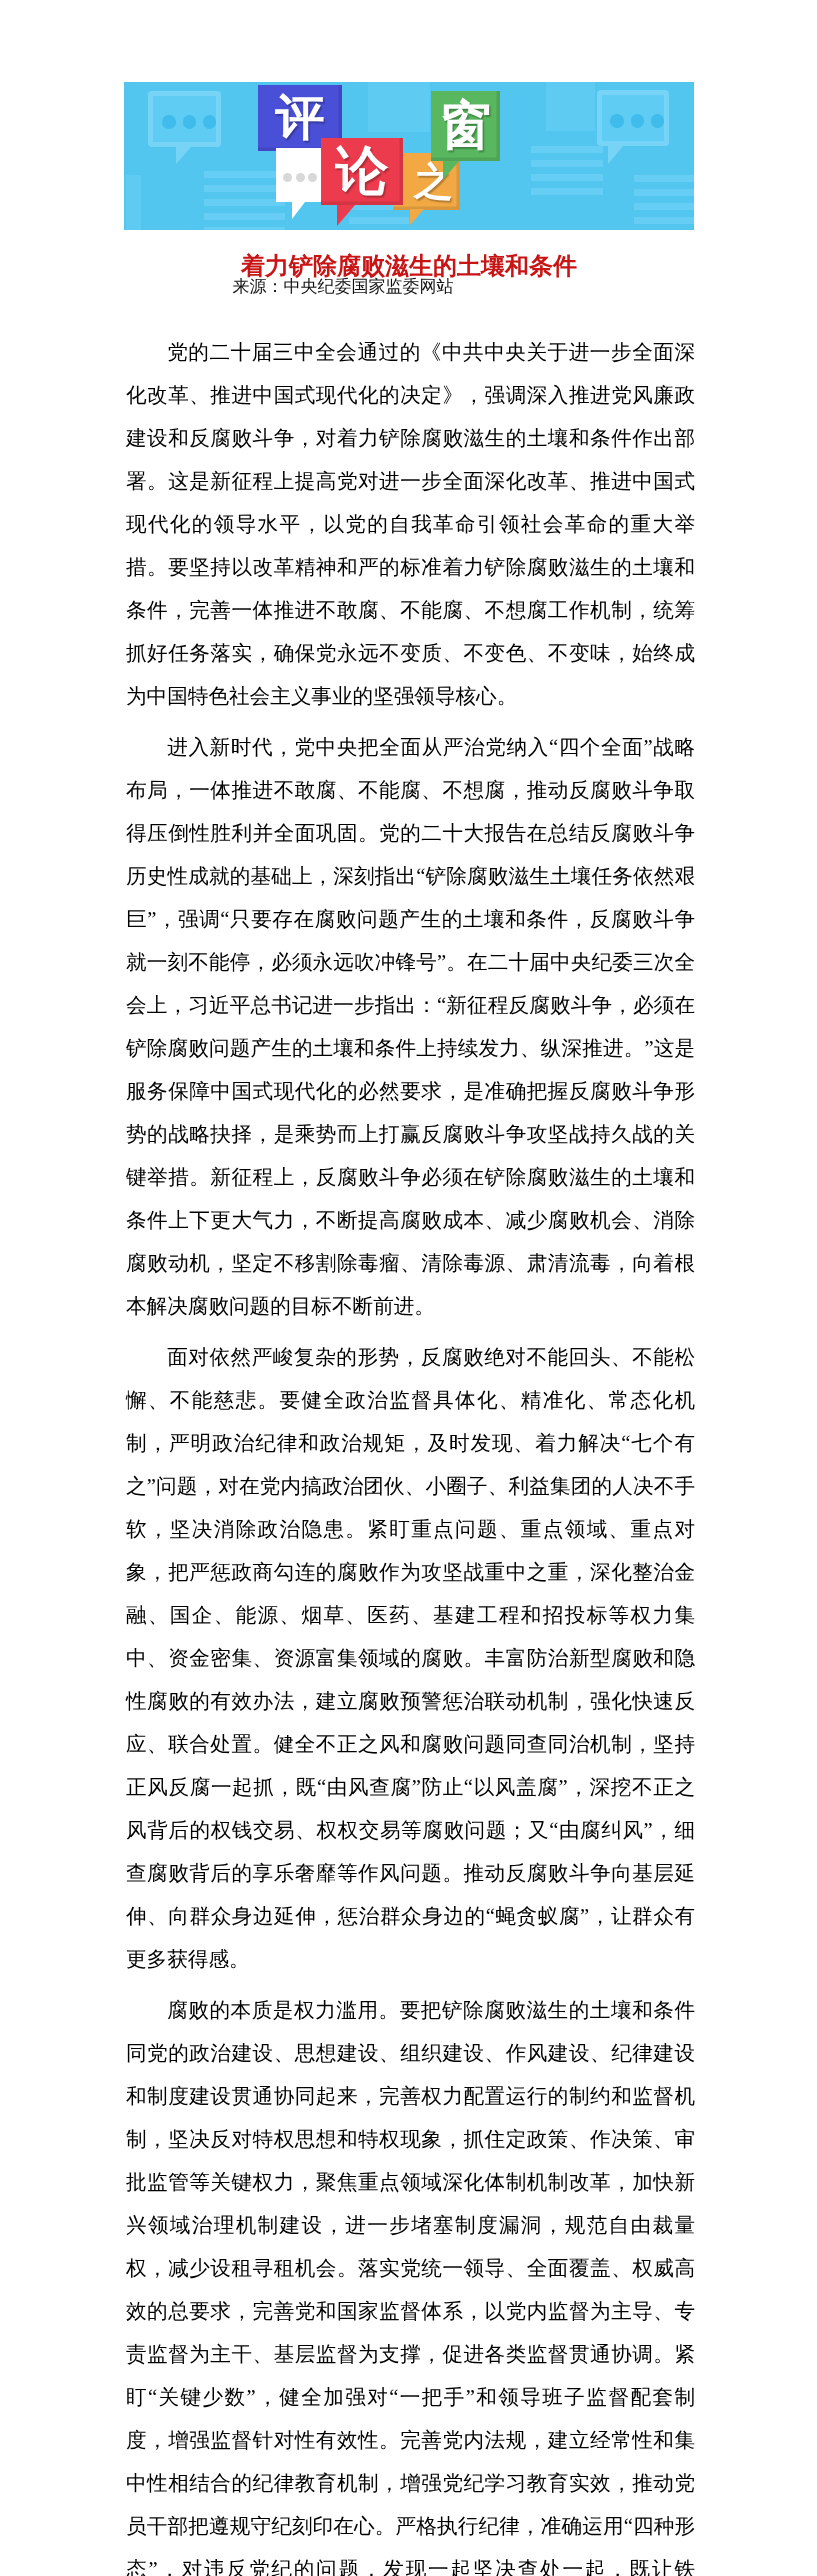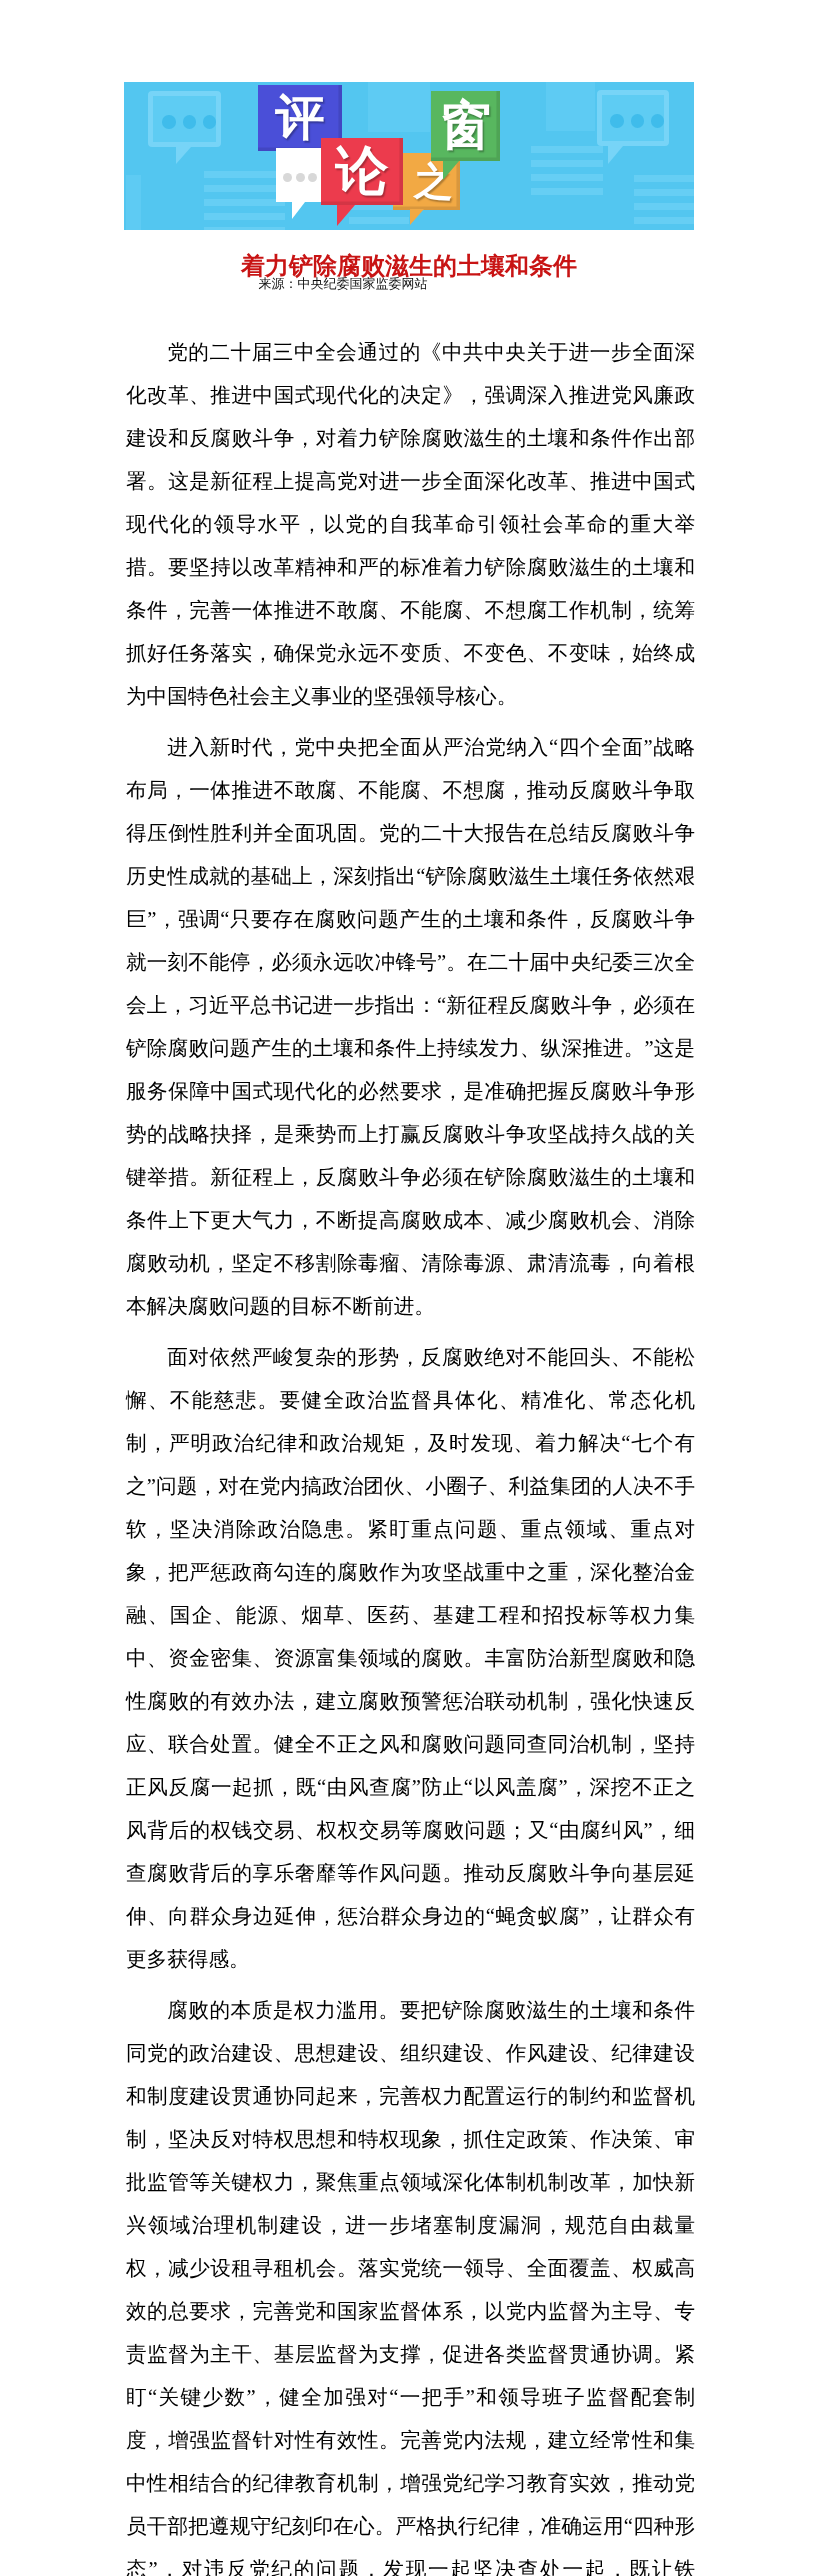--- a/index.html
+++ b/index.html
@@ -68,21 +68,21 @@
     text-align:center;
     font-family:"Liberation Sans", sans-serif;
     font-weight:700;
     font-size:24px;
     color:#C81414;
   }
   .source{
     position:absolute;
     left:0; top:275px; width:686px;
     text-align:center;
-    font-size:13px;
+    font-size:17px;
     color:#111111;
     font-family:"Liberation Serif", serif;
   }
   .body-text{
     position:absolute;
     left:118px; top:323px;
     width:585px;
     font-size:20.6px;
     line-height:43px;
     color:#000000;

